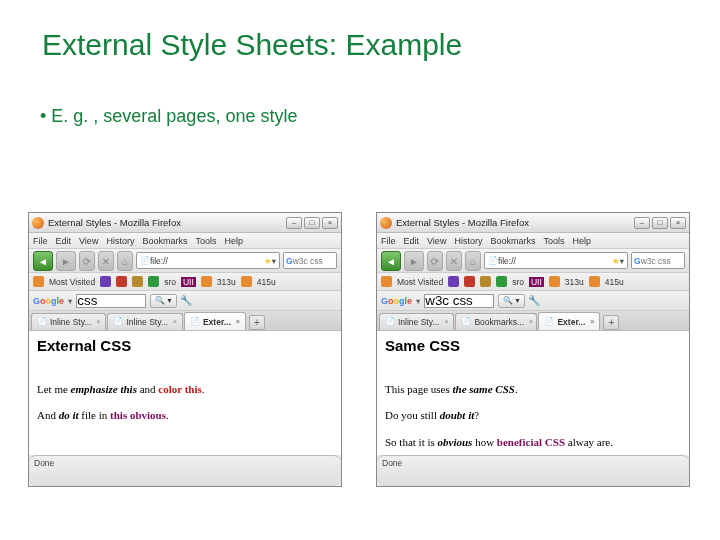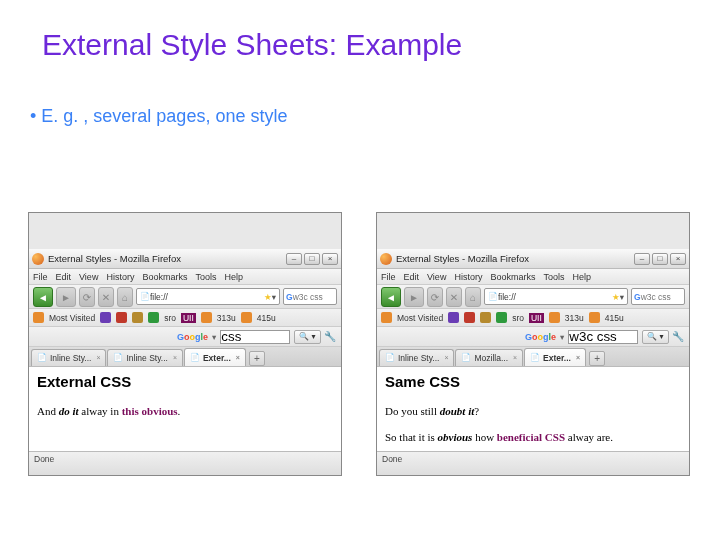--- a/index.html
+++ b/index.html
@@ -8,26 +8,26 @@
     height: 540px;
     background: #fff;
     font-family: Arial, sans-serif;
     position: relative;
     overflow: hidden;
   }
   .slide-title {
     font-size: 30px;
     font-weight: 400;
     padding: 28px 0 0 42px;
-    color: #6d28d9;
+    color: #15803d;
   }
   .bullet {
     font-size: 18px;
-    padding: 44px 0 0 30px;
-    color: #3b82f6;
+    padding: 44px 0 0 40px;
+    color: #15803d;
   }
   .browsers {
     position: absolute;
     top: 212px;
     left: 28px;
     right: 12px;
     display: flex;
     gap: 34px;
   }
   .browser {
@@ -40,21 +40,20 @@
     display: flex;
     flex-direction: column;
   }
   .titlebar {
     height: 20px;
     background: linear-gradient(180deg, #fafafa, #dcdcdc);
     border-bottom: 1px solid #bbb;
     display: flex;
     align-items: center;
     padding: 0 3px;
-    margin-top: 36px;
   }
   .titlebar .ff-icon {
     width: 12px; height: 12px;
     border-radius: 50%;
     background: radial-gradient(circle at 30% 30%, #fdbb58, #d6621e);
     margin-right: 4px;
     flex: 0 0 auto;
   }
   .titlebar .ttext { flex: 1; font-size: 9.5px; color: #222; }
   .winbtns { display: flex; gap: 2px; }
@@ -150,21 +149,20 @@
   .googbar {
     height: 20px;
     background: linear-gradient(180deg, #f2f2f2, #e4e4e4);
     border-bottom: 1px solid #ccc;
     display: flex;
     align-items: center;
     padding: 0 4px;
     gap: 4px;
     font-size: 8.5px;
     overflow: hidden;
-    justify-content: flex-end;
   }
   .googlogo { font-weight: bold; font-size: 9px; }
   .googlogo .g1{color:#4285f4}.googlogo .g2{color:#ea4335}.googlogo .g3{color:#fbbc05}.googlogo .g4{color:#4285f4}.googlogo .g5{color:#34a853}.googlogo .g6{color:#ea4335}
   .gsearch {
     width: 70px; height: 14px; background: #fff; border: 1px solid #999;
   }
   .gbtn {
     height: 14px; padding: 0 4px;
     background: linear-gradient(180deg,#fdfdfd,#dedede);
     border: 1px solid #aaa; border-radius: 2px;
@@ -216,34 +214,35 @@
     font-family: "Times New Roman", serif;
     color: #000;
     display: flex;
     flex-direction: column;
     gap: 12px;
   }
   .content h2 {
     font-size: 15px;
     font-weight: bold;
     font-family: Arial, sans-serif;
-    margin-bottom: 2px;
+    margin-bottom: 16px;
   }
   .content p { font-size: 11px; line-height: 1.3; }
   .content em { font-style: italic; font-weight: bold; }
   .clr-red { color: #c41818; font-weight: bold; }
   .clr-maroon { color: #7a0d5b; font-weight: bold; }
   .statusbar {
-    height: 24px;
+    height: 31px;
     background: linear-gradient(180deg,#f0f0f0,#dedede);
     border-top: 1px solid #bbb;
     font-size: 8.5px;
     color: #444;
     padding: 0 5px;
     line-height: 14px;
+    border-radius: 7px;
   }
 </style>
 </head>
 <body>
 
 <h1 class="slide-title">External Style Sheets: Example</h1>
 <div class="bullet">•   E. g. , several pages, one style</div>
 
 <div class="browsers" id="browsers">
     <div class="browser">
@@ -316,21 +315,22 @@
         </div>
         <div class="tab active">
           <span style="font-size: 8px;">📄 </span>
           <span>Exter...</span>
           <span class="tx">×</span>
         </div>
         <div class="tabplus">+</div>
       </div>
       <div class="content">
         <h2>External CSS</h2>
-        <p><span>And </span><em>do it</em><span> alway in </span><span class="clr-maroon">this obvious</span><span>.</span></p>
+        <p><span>Let me </span><em>emphasize this</em><span> and </span><span class="clr-red">color this</span><span>.</span></p>
+        <p><span>And </span><em>do it</em><span> file in </span><span class="clr-maroon">this obvious</span><span>.</span></p>
       </div>
       <div class="statusbar">Done</div>
     </div>
     <div class="browser">
       <div class="titlebar">
         <div class="ff-icon"></div>
         <div class="ttext">External Styles - Mozilla Firefox</div>
         <div class="winbtns">
           <div class="winbtn">–</div>
           <div class="winbtn">□</div>
@@ -385,30 +385,31 @@
         <span style="font-size: 10px;">🔧</span>
       </div>
       <div class="tabstrip">
         <div class="tab">
           <span style="font-size: 8px;">📄 </span>
           <span>Inline Sty...</span>
           <span class="tx">×</span>
         </div>
         <div class="tab">
           <span style="font-size: 8px;">📄 </span>
-          <span>Mozilla...</span>
+          <span>Bookmarks...</span>
           <span class="tx">×</span>
         </div>
         <div class="tab active">
           <span style="font-size: 8px;">📄 </span>
           <span>Exter...</span>
           <span class="tx">×</span>
         </div>
         <div class="tabplus">+</div>
       </div>
       <div class="content">
         <h2>Same CSS</h2>
+        <p><span>This page uses </span><em>the same CSS</em><span>.</span></p>
         <p><span>Do you still </span><em>doubt it</em><span>?</span></p>
         <p><span>So that it is </span><em>obvious</em><span> how </span><span class="clr-maroon">beneficial CSS</span><span> alway are.</span></p>
       </div>
       <div class="statusbar">Done</div>
     </div>
   </div>
 
 </body></html>

